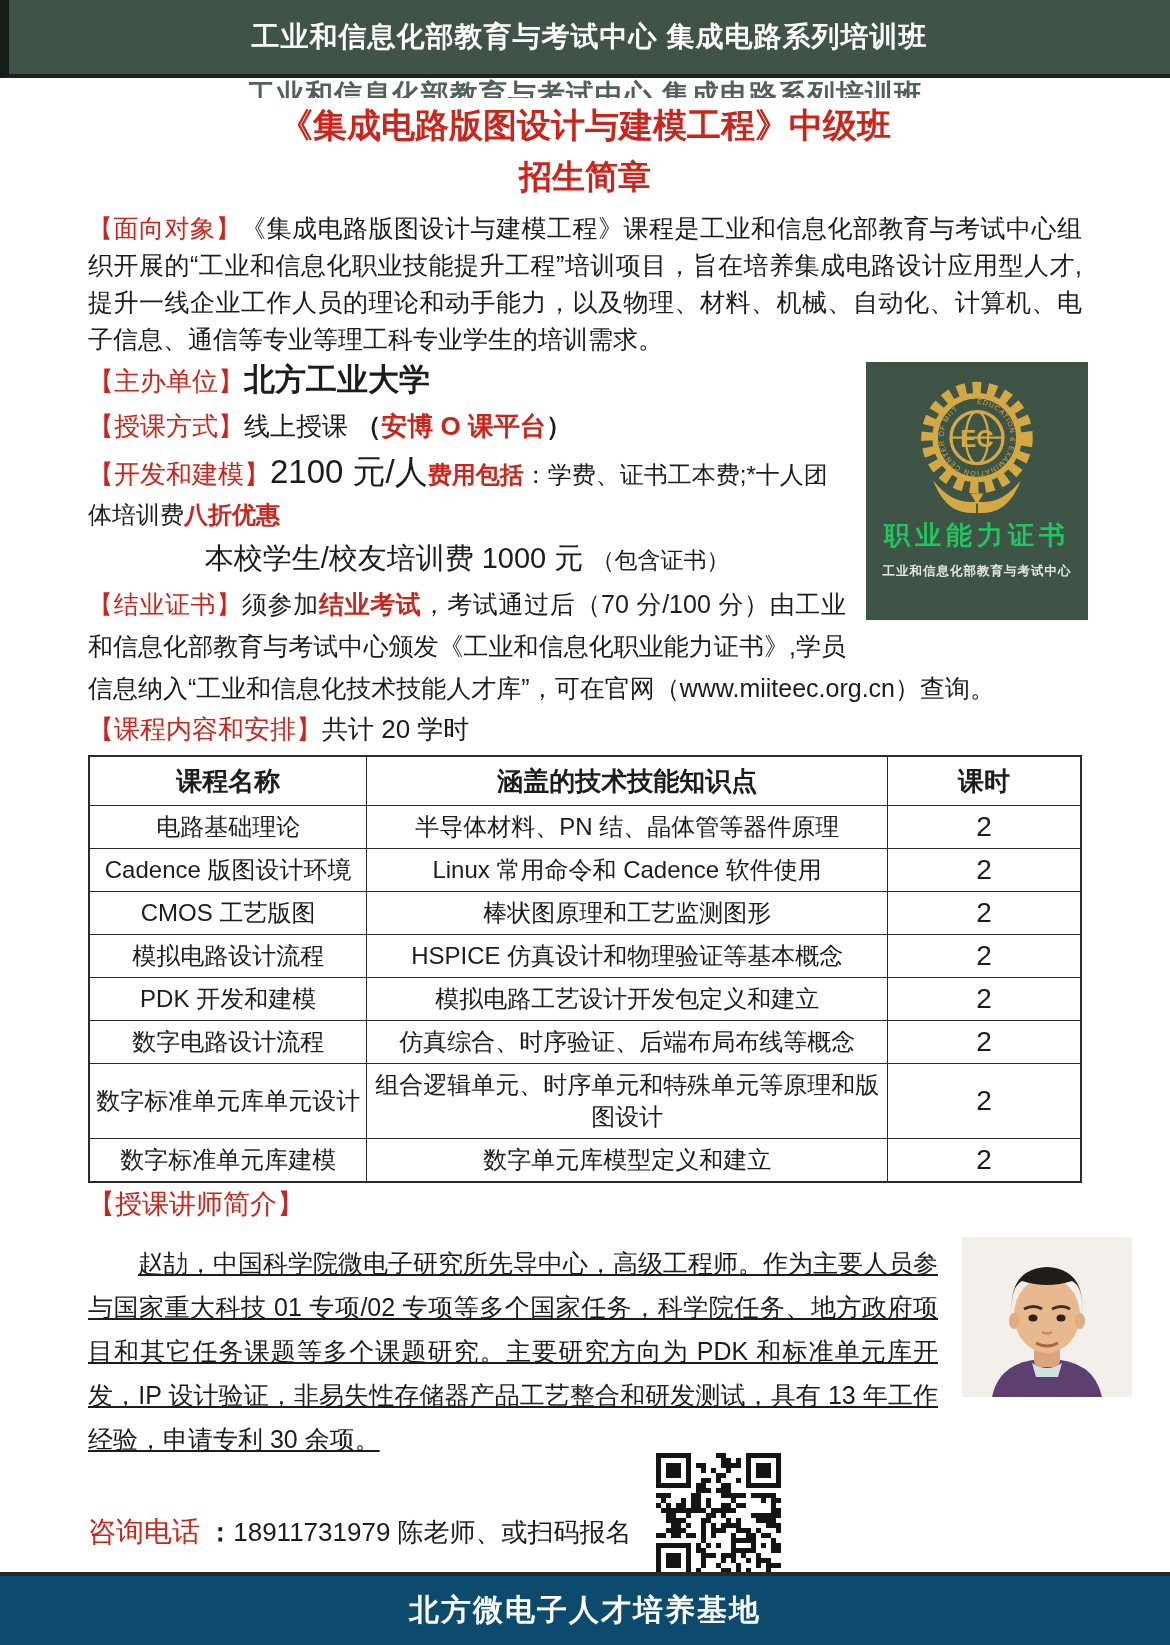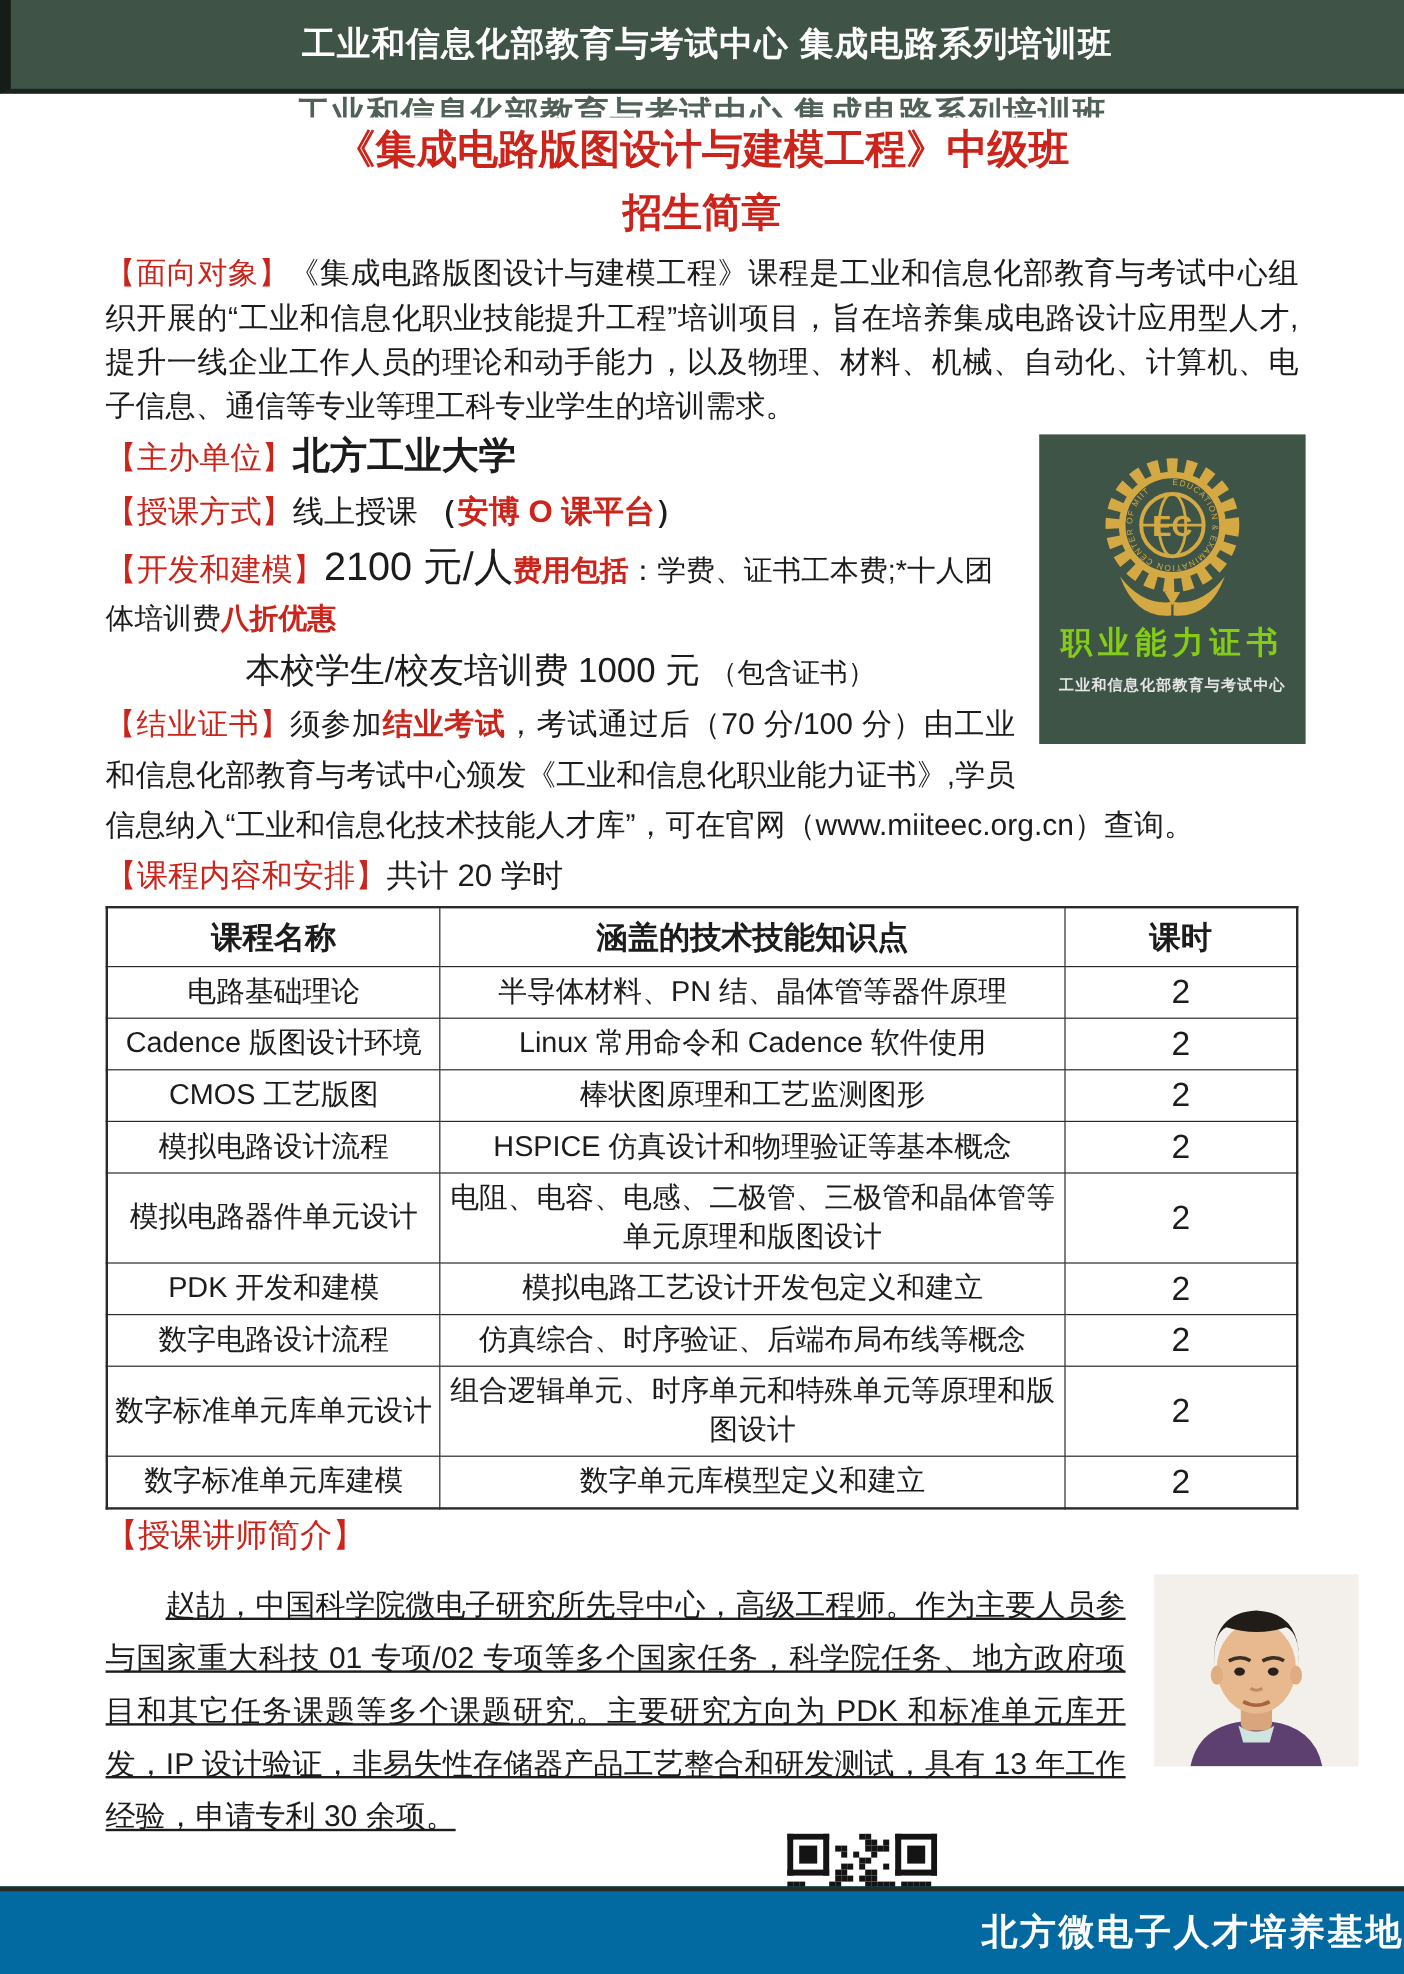--- a/index.html
+++ b/index.html
@@ -38,21 +38,21 @@
   .audience{margin-top:12px;font-size:25px;line-height:37px;}
   .sec-label{color:#cc241a;font-weight:normal;}
 
   
   .cert-card{
     float:right;width:222px;height:258px;margin:4px -6px 10px 20px;
     background:#3d5447;display:flex;flex-direction:column;align-items:center;
     box-sizing:border-box;padding-top:14px;
   }
   .cert-title{
-    color:#84cc16;font-weight:bold;font-size:26px;letter-spacing:5px;
+    color:#22c55e;font-weight:bold;font-size:26px;letter-spacing:5px;
     font-family:"Liberation Serif","DejaVu Serif",serif;margin-top:2px;
   }
   .cert-subtitle{
     color:#e5e5e5;font-size:12.5px;letter-spacing:1px;margin-top:10px;
     font-family:"Liberation Serif","DejaVu Serif",serif;font-weight:bold;
   }
 
   .line{margin:0;}
   .organizer{margin-top:4px;font-size:26px;line-height:36px;}
   .organizer .val{font-weight:bold;font-size:31px;}
@@ -90,22 +90,22 @@
   }
   .bio{margin:0;font-size:25px;line-height:44px;text-align:justify;text-indent:2em;}
 
   .contact-section{position:relative;height:134px;}
   .contact-text{position:absolute;left:0;top:52px;font-size:26px;}
   .contact-text .lbl{font-size:28px;}
   .qr{position:absolute;left:568px;top:-8px;width:140px;height:140px;}
 
   .banner-bottom{
     position:absolute;left:0;right:0;bottom:0;height:73px;
-    background:#0369a1;border-top:4px solid #222d25;box-sizing:border-box;
-    display:flex;align-items:center;justify-content:flex-end;
+    background:#0c4a6e;border-top:4px solid #222d25;box-sizing:border-box;
+    display:flex;align-items:center;justify-content:center;
     color:#ffffff;font-weight:bold;font-size:30px;letter-spacing:2px;
   }
 </style>
 </head>
 <body>
 
 <header class="banner-top">
   <span>工业和信息化部教育与考试中心  集成电路系列培训班</span>
 </header>
 
@@ -185,25 +185,20 @@
           <td class="hours">2</td>
         </tr>
       <tr>
           <td>CMOS 工艺版图</td>
           <td>棒状图原理和工艺监测图形</td>
           <td class="hours">2</td>
         </tr>
       <tr>
           <td>模拟电路设计流程</td>
           <td>HSPICE 仿真设计和物理验证等基本概念</td>
-          <td class="hours">2</td>
-        </tr>
-      <tr>
-          <td>模拟电路器件单元设计</td>
-          <td>电阻、电容、电感、二极管、三极管和晶体管等单元原理和版图设计</td>
           <td class="hours">2</td>
         </tr>
       <tr>
           <td>PDK 开发和建模</td>
           <td>模拟电路工艺设计开发包定义和建立</td>
           <td class="hours">2</td>
         </tr>
       <tr>
           <td>数字电路设计流程</td>
           <td>仿真综合、时序验证、后端布局布线等概念</td>

